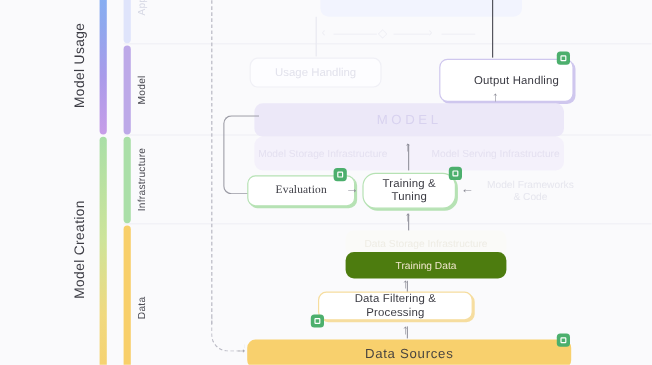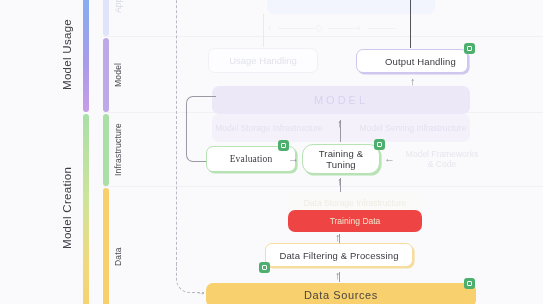--- a/index.html
+++ b/index.html
@@ -130,28 +130,28 @@
     left: 392px; top: 146px; width: 100px; height: 26px;
     color: #e6e6ee; font-size: 8.5px; line-height: 10px;
     white-space: normal; flex-direction: column;
   }
   #ghost-datastore {
     left: 288px; top: 192px; width: 134px; height: 22px;
     background: #fafaf8; color: #eeece4; font-size: 8.5px;
   }
   #ghost-traindata {
     left: 288px; top: 210px; width: 134px; height: 22px;
-    background: #ef4444; color: #f1e6cd; font-size: 8.5px;
-  }
-
-  
-  #node-output   { left: 356px; top: 49px;  width: 112px; height: 24px; padding-left: 23px; }
+    background: #4d7c0f; color: #f1e6cd; font-size: 8.5px;
+  }
+
+  
+  #node-output   { left: 366px; top: 49px;  width: 112px; height: 36px; padding-left: 23px; }
   #node-eval     { left: 206px; top: 146px; width: 90px;  height: 26px; font-family: Liberation Serif, serif; }
   #node-training { left: 302px; top: 144px; width: 78px;  height: 30px; border-radius: 11px; }
-  #node-filter   { left: 265px; top: 243px; width: 148px; height: 24px; }
+  #node-filter   { left: 265px; top: 243px; width: 129px; height: 24px; }
 
   #node-datasources {
     position: absolute;
     left: 206px; top: 283px; width: 270px; height: 24px;
     background: #f8d06d;
     border-radius: 7px;
     display: flex; align-items: center; justify-content: center;
     font-size: 11px; letter-spacing: .6px; color: #4a4540;
   }
 

